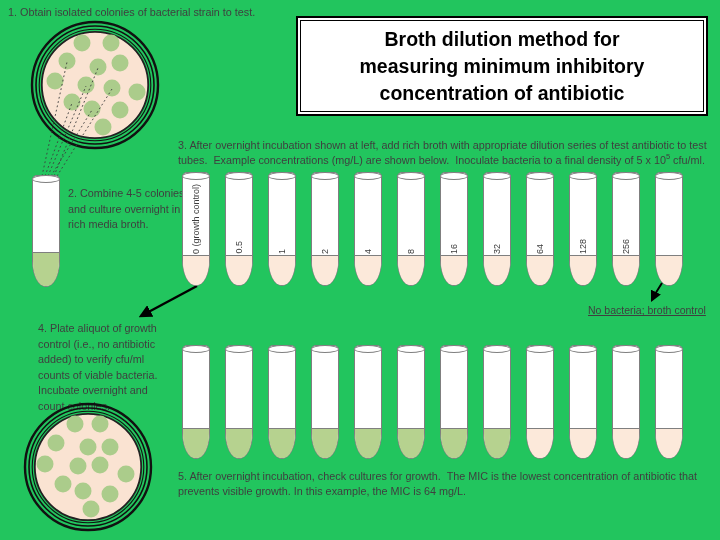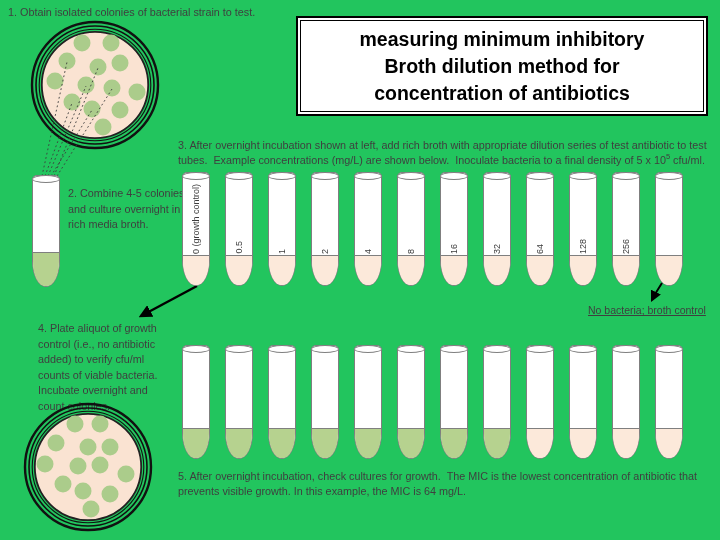--- a/index.html
+++ b/index.html
@@ -102,23 +102,23 @@
   <div class="tube tube-step2">
     <div class="mouth"></div>
     <div class="liquid growth"></div>
   </div>
   <div class="txt step2">2. Combine 4-5 colonies
 and culture overnight in
 rich media broth.</div>
 
   <div class="title-box">
     <div class="title-inner">
+      <div class="title-line">Broth dilution method for</div>
       <div class="title-line">measuring minimum inhibitory</div>
-      <div class="title-line">Broth dilution method for</div>
-      <div class="title-line">concentration of antibiotics</div>
+      <div class="title-line">concentration of antibiotic</div>
     </div>
   </div>
 
   <div class="txt step3"><span>3. After overnight incubation shown at left, add rich broth with appropriate dilution series of test antibiotic to test
 tubes.  Example concentrations (mg/L) are shown below.  Inoculate bacteria to a final density of 5 x 10</span><sup>5</sup><span> cfu/ml.</span></div>
 
   <div class="tube-row row1">
       <div class="tube">
         <div class="mouth"></div>
         <span class="tlabel">0 (growth control)</span>

